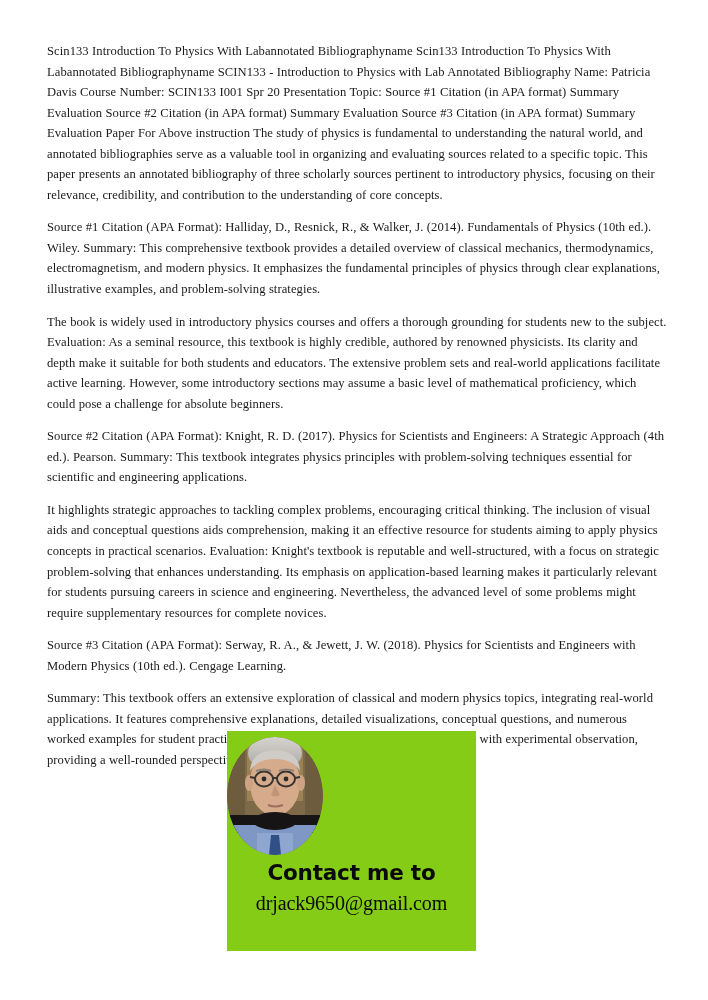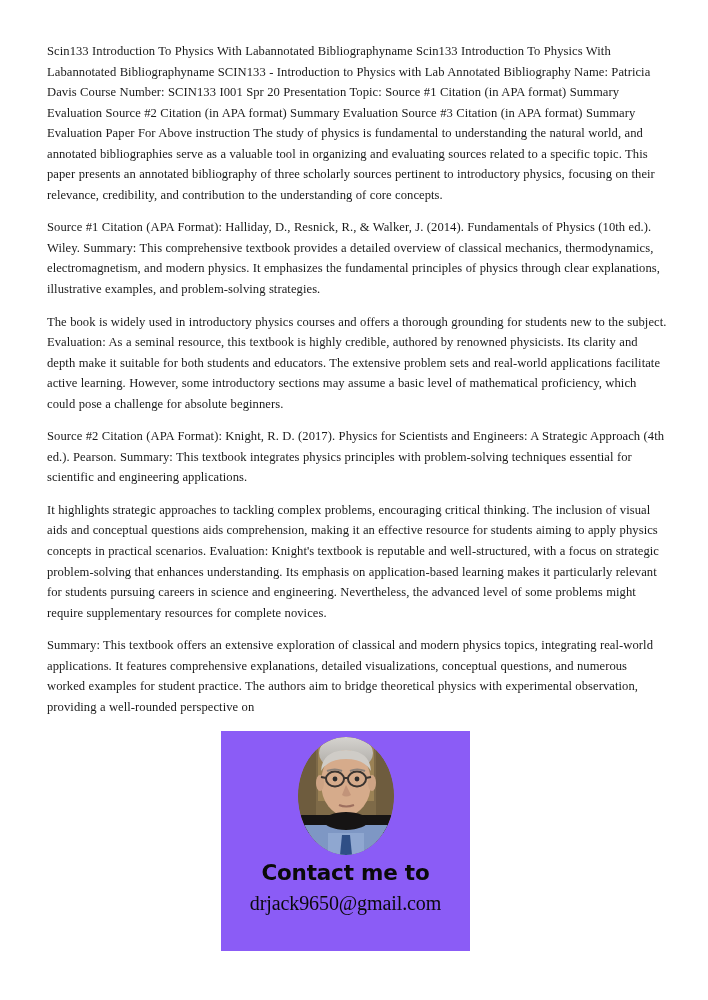--- a/index.html
+++ b/index.html
@@ -39,28 +39,28 @@
     text-align: left;
     margin: 9px 0 12px 0;
     letter-spacing: 0.005em;
     word-spacing: 0.012em;
     color: #1a1a1a;
   }
 
   
   #contact-overlay {
     position: absolute;
-    left: 221px;
+    left: 227px;
     top: 731px;
     width: 249px;
     height: 220px;
-    background: #8b5cf6;
+    background: #84cc16;
     display: flex;
     flex-direction: column;
-    align-items: center;
+    align-items: flex-start;
     z-index: 20;
     overflow: hidden;
   }
 
   #avatar {
     width: 96px;
     height: 118px;
     margin-top: 6px;
     border-radius: 50% / 50%;
     overflow: hidden;
@@ -99,20 +99,21 @@
 <body>
 
 <div id="page">
 
   <div id="doc-body">
     <p class="para">Scin133 Introduction To Physics With Labannotated Bibliographyname Scin133 Introduction To Physics With Labannotated Bibliographyname SCIN133 - Introduction to Physics with Lab Annotated Bibliography Name: Patricia Davis Course Number: SCIN133 I001 Spr 20 Presentation Topic: Source #1 Citation (in APA format) Summary Evaluation Source #2 Citation (in APA format) Summary Evaluation Source #3 Citation (in APA format) Summary Evaluation Paper For Above instruction The study of physics is fundamental to understanding the natural world, and annotated bibliographies serve as a valuable tool in organizing and evaluating sources related to a specific topic. This paper presents an annotated bibliography of three scholarly sources pertinent to introductory physics, focusing on their relevance, credibility, and contribution to the understanding of core concepts.</p>
     <p class="para">Source #1 Citation (APA Format): Halliday, D., Resnick, R., &amp; Walker, J. (2014). Fundamentals of Physics (10th ed.). Wiley. Summary: This comprehensive textbook provides a detailed overview of classical mechanics, thermodynamics, electromagnetism, and modern physics. It emphasizes the fundamental principles of physics through clear explanations, illustrative examples, and problem-solving strategies.</p>
     <p class="para">The book is widely used in introductory physics courses and offers a thorough grounding for students new to the subject. Evaluation: As a seminal resource, this textbook is highly credible, authored by renowned physicists. Its clarity and depth make it suitable for both students and educators. The extensive problem sets and real-world applications facilitate active learning. However, some introductory sections may assume a basic level of mathematical proficiency, which could pose a challenge for absolute beginners.</p>
     <p class="para">Source #2 Citation (APA Format): Knight, R. D. (2017). Physics for Scientists and Engineers: A Strategic Approach (4th ed.). Pearson. Summary: This textbook integrates physics principles with problem-solving techniques essential for scientific and engineering applications.</p>
     <p class="para">It highlights strategic approaches to tackling complex problems, encouraging critical thinking. The inclusion of visual aids and conceptual questions aids comprehension, making it an effective resource for students aiming to apply physics concepts in practical scenarios. Evaluation: Knight's textbook is reputable and well-structured, with a focus on strategic problem-solving that enhances understanding. Its emphasis on application-based learning makes it particularly relevant for students pursuing careers in science and engineering. Nevertheless, the advanced level of some problems might require supplementary resources for complete novices.</p>
+    <p class="para">Source #3 Citation (APA Format): Serway, R. A., &amp; Jewett, J. W. (2018). Physics for Scientists and Engineers with Modern Physics (10th ed.). Cengage Learning.</p>
     <p class="para">Summary: This textbook offers an extensive exploration of classical and modern physics topics, integrating real-world applications. It features comprehensive explanations, detailed visualizations, conceptual questions, and numerous worked examples for student practice. The authors aim to bridge theoretical physics with experimental observation, providing a well-rounded perspective on</p>
   </div>
 
   <div id="contact-overlay">
 
     <div id="avatar">
       <svg width="96" height="118" viewBox="0 0 96 118" xmlns="http://www.w3.org/2000/svg">
         <defs>
           <clipPath id="ovalclip">
             <ellipse cx="48" cy="59" rx="48" ry="59"></ellipse>

